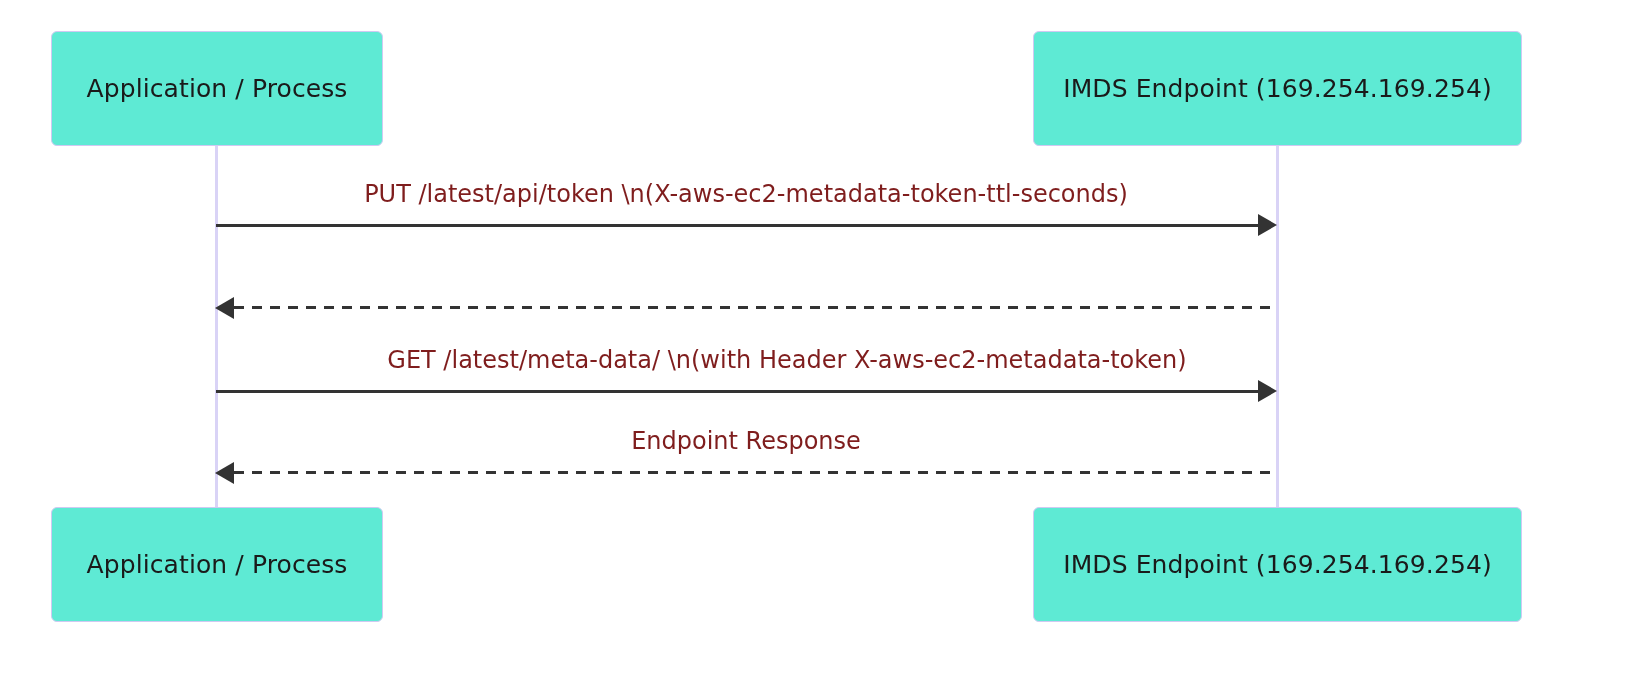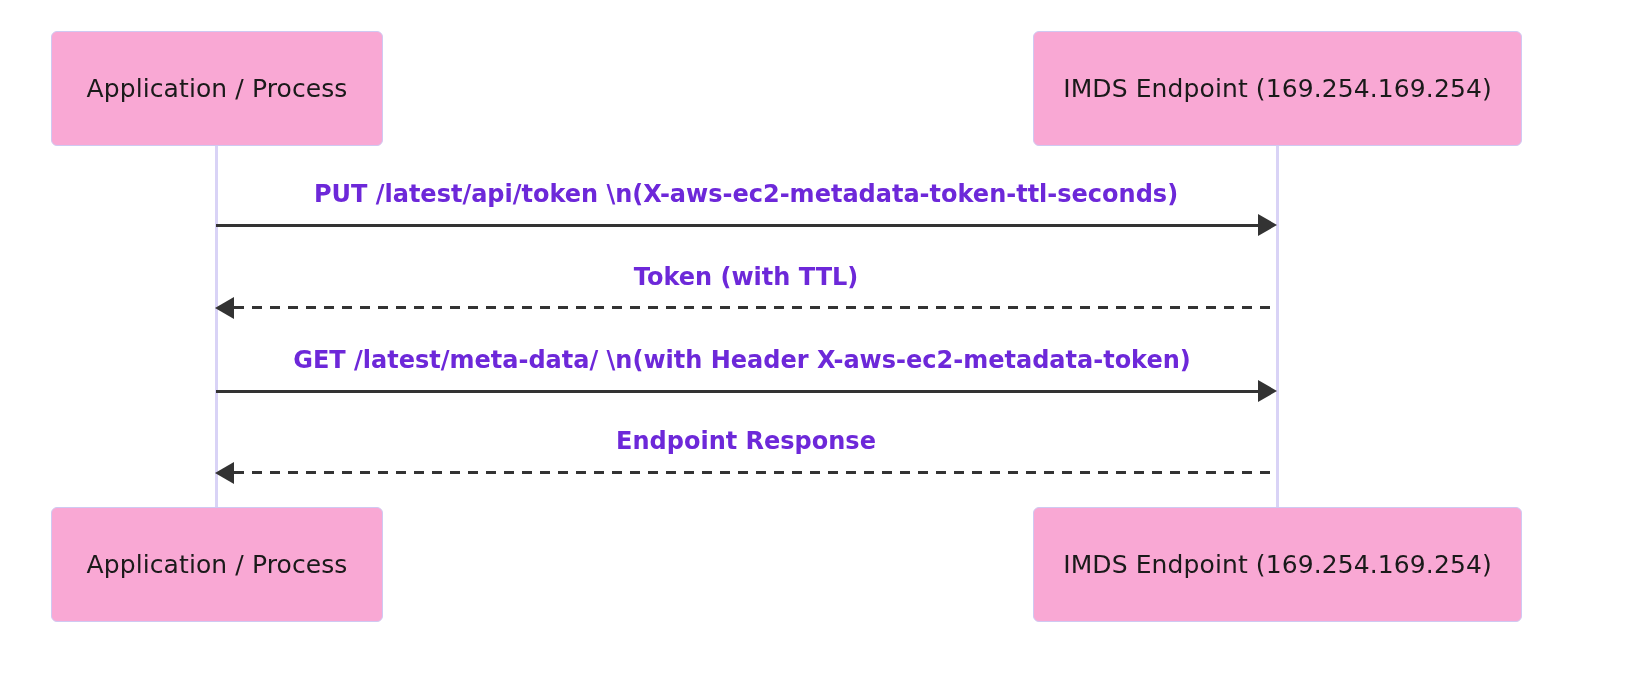--- a/index.html
+++ b/index.html
@@ -13,44 +13,44 @@
   #diagram-root {
     position: relative;
     width: 1650px;
     height: 698px;
     background: #ffffff;
     overflow: hidden;
   }
   .participant-box {
     position: absolute;
     box-sizing: border-box;
-    background: #f9a8d4;
+    background: #5eead4;
     border: 1.4px solid #CFC9F2;
     border-radius: 6px;
     display: flex;
     align-items: center;
     justify-content: center;
     color: #1a1a1a;
     font-size: 25px;
     font-weight: 400;
     letter-spacing: 0.1px;
     white-space: nowrap;
     z-index: 3;
   }
   .lifeline {
     position: absolute;
     width: 3px;
     background: #D9D3F6;
     z-index: 1;
   }
   .msg-label {
     position: absolute;
-    color: #6d28d9;
+    color: #7f1d1d;
     font-size: 24px;
-    font-weight: 700;
+    font-weight: 400;
     white-space: nowrap;
     text-align: center;
     transform: translateX(-50%);
     z-index: 4;
   }
   .msg-line {
     position: absolute;
     height: 0;
     border-top-width: 3px;
     border-top-color: #333333;
@@ -94,25 +94,24 @@
   </div>
 
   <div class="participant-box" style="left:1033px; top:31px; width:489px; height:115px;">
     <span>IMDS Endpoint (169.254.169.254)</span>
   </div>
 
   <div class="msg-label" style="left:746px; top:180px;">PUT /latest/api/token \n(X-aws-ec2-metadata-token-ttl-seconds)</div>
   <div class="msg-line solid" style="left:216px; top:224px; width:1042px;"></div>
   <div class="arrowhead right" style="left:1258px; top:214px;"></div>
 
-  <div class="msg-label" style="left:746px; top:263px;">Token (with TTL)</div>
   <div class="msg-line dashed" style="left:234px; top:306px; width:1043px;"></div>
   <div class="arrowhead left" style="left:215px; top:297px;"></div>
 
-  <div class="msg-label" style="left:742px; top:346px;">GET /latest/meta-data/ \n(with Header X-aws-ec2-metadata-token)</div>
+  <div class="msg-label" style="left:787px; top:346px;">GET /latest/meta-data/ \n(with Header X-aws-ec2-metadata-token)</div>
   <div class="msg-line solid" style="left:216px; top:390px; width:1042px;"></div>
   <div class="arrowhead right" style="left:1258px; top:380px;"></div>
 
   <div class="msg-label" style="left:746px; top:427px;">Endpoint Response</div>
   <div class="msg-line dashed" style="left:234px; top:471px; width:1043px;"></div>
   <div class="arrowhead left" style="left:215px; top:462px;"></div>
 
   <div class="participant-box" style="left:51px; top:507px; width:332px; height:115px;">
     <span>Application / Process</span>
   </div>

